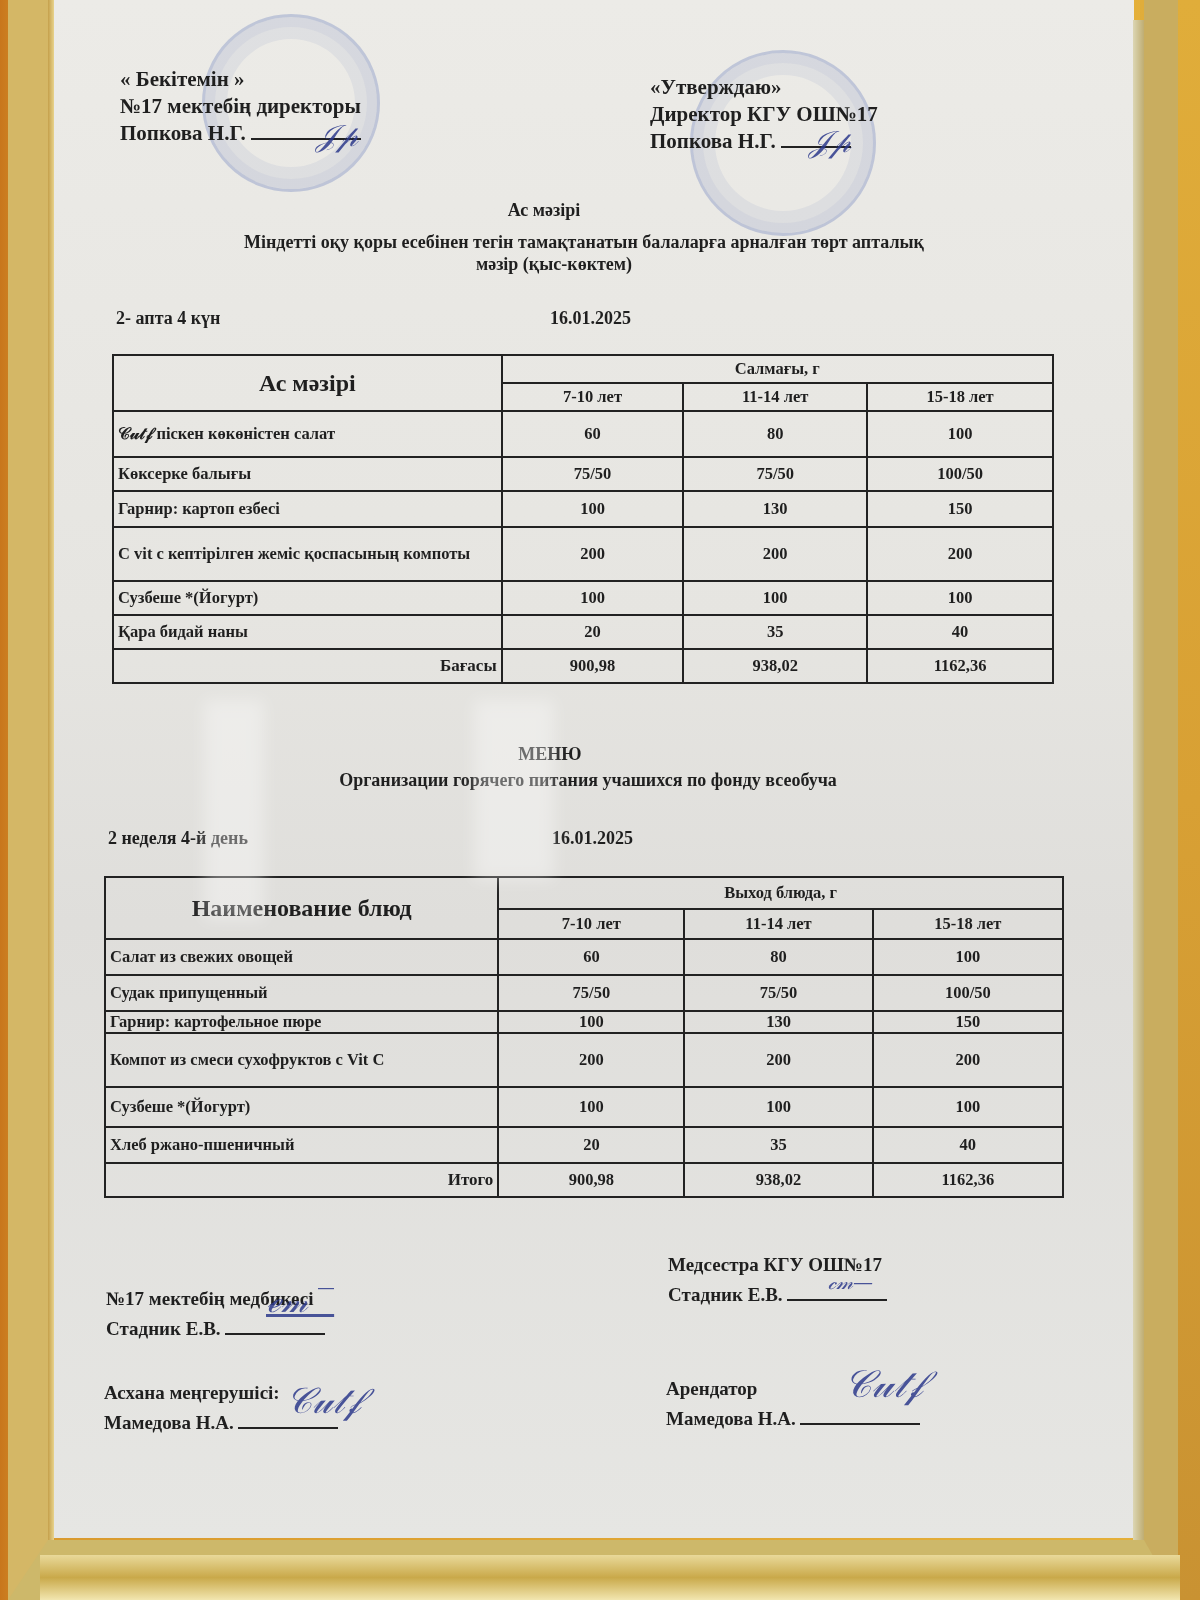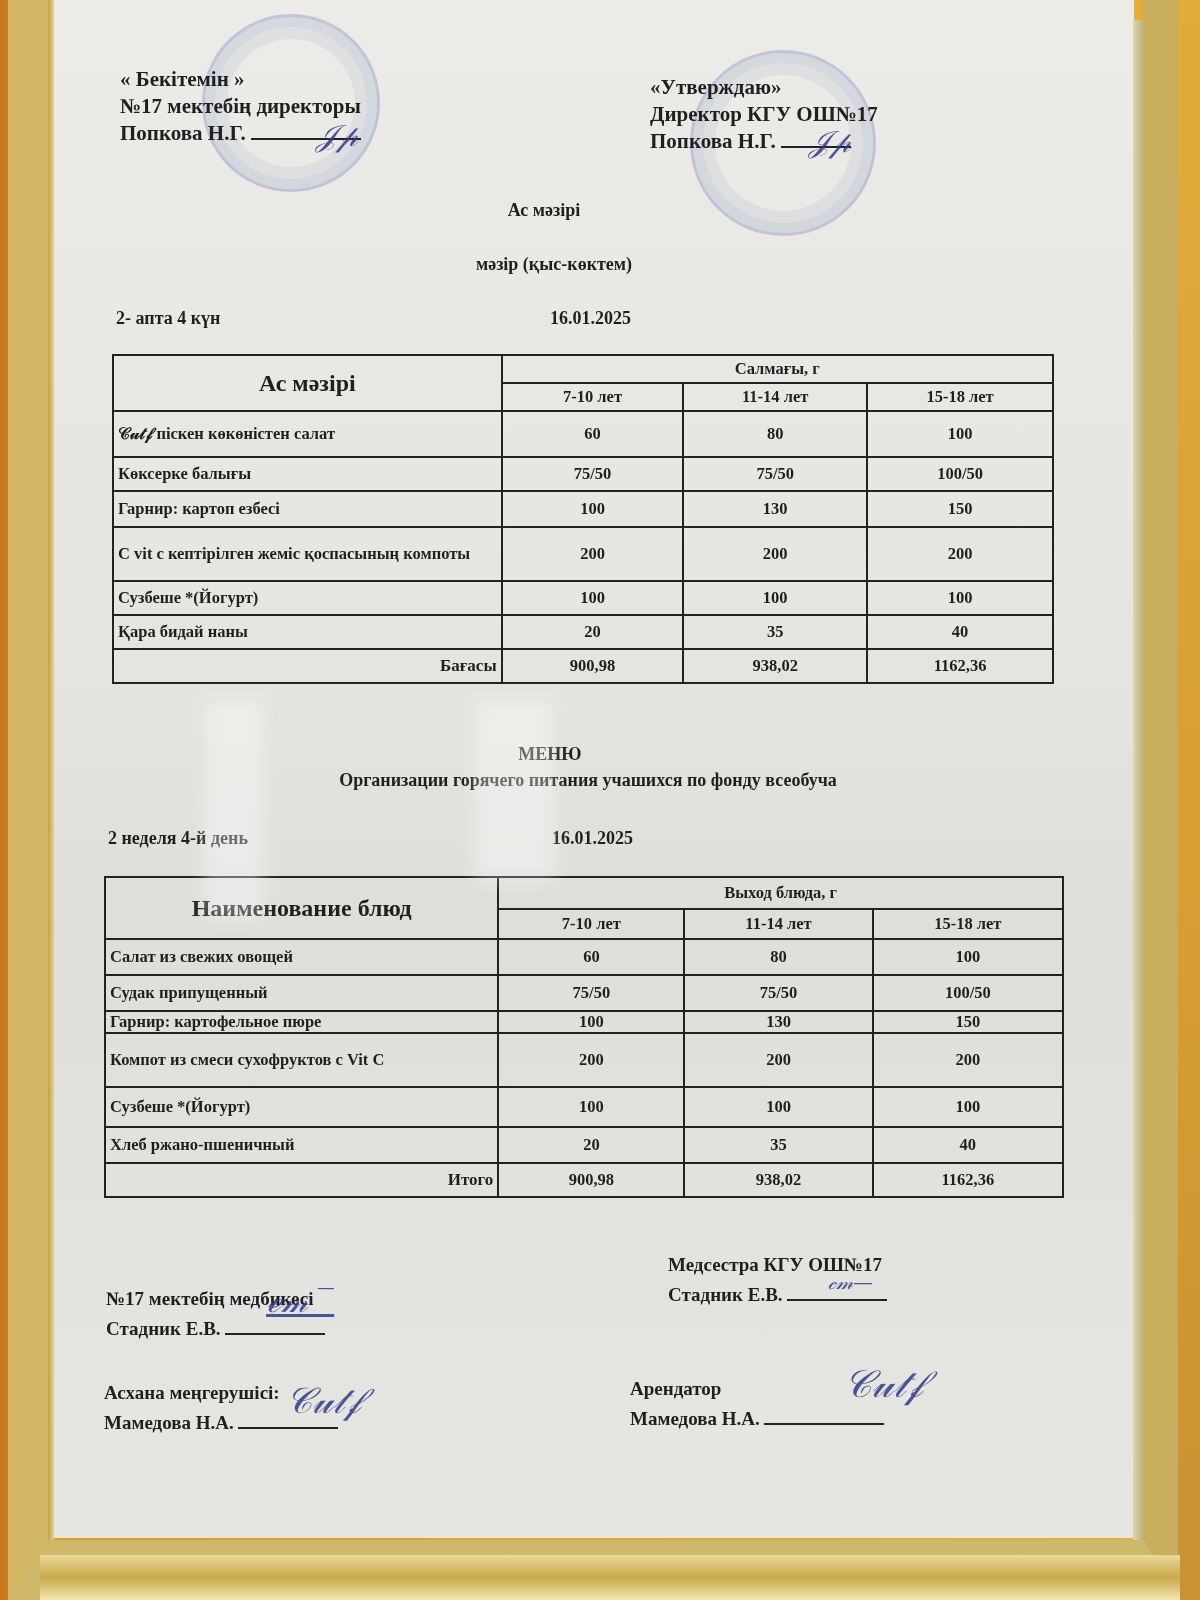--- a/index.html
+++ b/index.html
@@ -80,20 +80,21 @@
   <div class="sig" style="left:262px;top:118px;">𝒥𝓅</div>
 
   <div class="head" style="left:596px;top:74px;">
     <div>«Утверждаю»</div>
     <div>Директор КГУ ОШ№17</div>
     <div><span>Попкова Н.Г.</span> <span class="underline" style="width:70px"></span></div>
   </div>
   <div class="sig" style="left:755px;top:124px;">𝒥𝓅</div>
 
   <div class="center-title" style="top:200px;left:-10px;">Ас  мәзірі</div>
+  <div class="center-title" style="top:232px;left:30px;">Міндетті оқу қоры есебінен  тегін тамақтанатын балаларға арналған төрт  апталық</div>
   <div class="center-title" style="top:254px;left:0;">мәзір (қыс-көктем)</div>
   <div class="meta-line" style="left:62px;top:308px;">2- апта  4 күн</div>
   <div class="meta-line" style="left:496px;top:308px;">16.01.2025</div>
 
   <table class="menu" style="left:58px;top:354px;width:942px;">
     <colgroup>
         <col style="width:368px">
         <col style="width:172px">
         <col style="width:174px">
         <col style="width:176px">
@@ -231,21 +232,21 @@
     <div><span>Стадник Е.В.</span> <span class="underline" style="width:100px"></span></div>
   </div>
   <div class="sig" style="left:774px;top:1270px;font-size:20px;">𝒸𝓂—</div>
 
   <div class="sign-block" style="left:50px;top:1378px;">
     <div>Асхана меңгерушісі:</div>
     <div><span>Мамедова Н.А.</span> <span class="underline" style="width:100px"></span></div>
   </div>
   <div class="sig" style="left:232px;top:1380px;font-size:36px;">𝒞𝓊𝓉𝒻</div>
 
-  <div class="sign-block" style="left:576px;top:1374px;">
+  <div class="sign-block" style="left:612px;top:1374px;">
     <div>Арендатор</div>
     <div><span>Мамедова Н.А.</span> <span class="underline" style="width:120px"></span></div>
   </div>
   <div class="sig" style="left:790px;top:1362px;font-size:38px;">𝒞𝓊𝓉𝒻</div>
 
   <div class="glare" style="left:150px;top:700px;width:60px;height:220px;"></div>
   <div class="glare" style="left:420px;top:700px;width:80px;height:180px;"></div>
 </div>
 
 <div class="frame-inner-left"></div>

